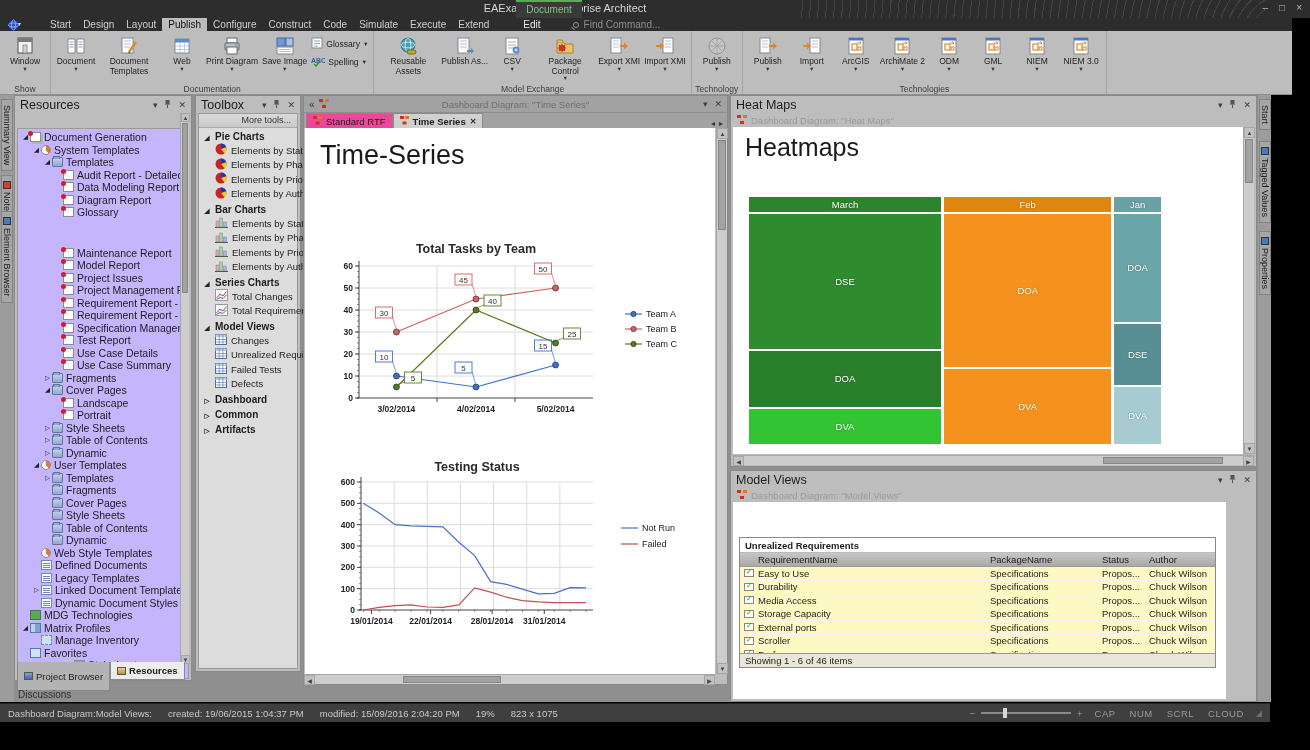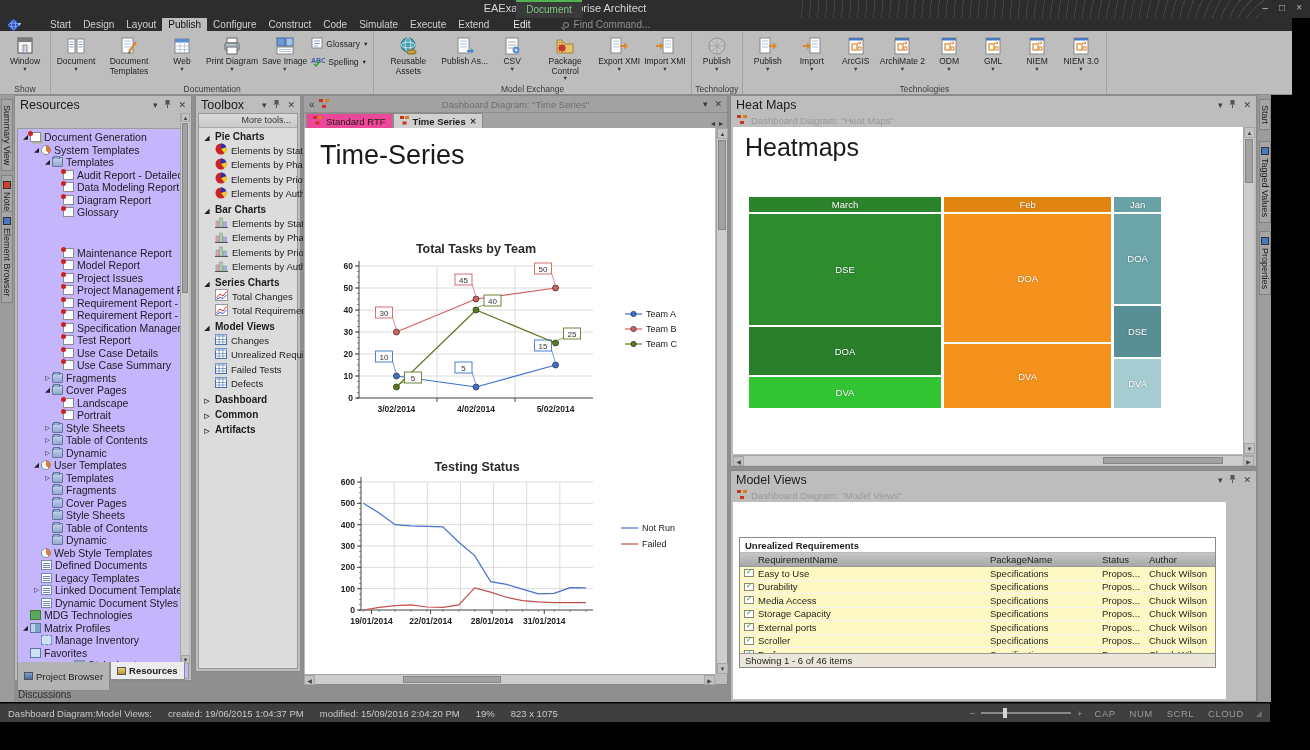--- a/index.html
+++ b/index.html
@@ -101,21 +101,21 @@
 
 
 .vsb{position:absolute;width:11px;background:#cdcdcd;border-left:1px solid #a6a6a6}
 .hsb{position:absolute;height:10px;background:#cdcdcd;border-top:1px solid #a6a6a6}
 .sbarr{position:absolute;font-size:6px;color:#444;width:11px;height:11px;line-height:11px;text-align:center;background:#c2c2c2;border:1px solid #a6a6a6}
 .sbthumb{position:absolute;background:#a2a2a2;border:1px solid #868686}
 
 
 #hmheading{position:absolute;left:12px;top:6px;font-size:25px;color:#1a1a1a}
 #hmtitle{position:absolute;left:16px;width:412px;top:55px;text-align:center;font-size:12.5px;font-weight:bold;color:#2a2a2a}
-#treemap{position:absolute;left:16px;top:70px;width:412px;height:211px;display:flex;gap:3px;background:#fff}
+#treemap{position:absolute;left:16px;top:70px;width:412px;height:247px;display:flex;gap:3px;background:#fff}
 .tmcol{display:flex;flex-direction:column;gap:2px}
 .tmhead{height:15px;flex:none;display:flex;align-items:center;justify-content:center;color:#fff;font-size:9.5px;text-shadow:0 0 2px rgba(0,0,0,.35)}
 .tmcell{display:flex;align-items:center;justify-content:center;color:#fff;font-size:9.5px;text-shadow:0 0 2px rgba(0,0,0,.35)}
 
 
 #mvwhite{position:absolute;left:2px;top:31px;right:30px;bottom:2px;background:#fff}
 #mvtable{position:absolute;left:6px;top:35px;right:10px;height:131px;border:1px solid #8a8a8a;background:#fff;overflow:hidden;font-size:9.5px;color:#1e1e1e}
 #mvtitle{height:15px;line-height:15px;padding:0 5px;font-weight:bold;border-bottom:1px solid #bbb}
 #mvhead{display:flex;height:14px;align-items:center;background:linear-gradient(#c6c6c6,#a9a9a9);border-bottom:1px solid #999;color:#222}
 .mvrow{display:flex;height:13.5px;align-items:center;background:#fef9c3;border-bottom:1px solid #f3f3f3}
@@ -166,21 +166,21 @@
       <div class="rtab">Start</div>
       <div class="rtab">Design</div>
       <div class="rtab">Layout</div>
       <div class="rtab active">Publish</div>
       <div class="rtab">Configure</div>
       <div class="rtab">Construct</div>
       <div class="rtab">Code</div>
       <div class="rtab">Simulate</div>
       <div class="rtab">Execute</div>
       <div class="rtab">Extend</div>
-      <div class="rtab ctx" style="margin-left: 12px;">Edit</div>
+      <div class="rtab ctx" style="margin-left: 22px;">Edit</div>
     </div>
   <div id="findcmd">
     <span class="lens"></span>
     <span>Find Command...</span>
   </div>
 </div>
 
 <div id="ribbon">
     <div class="rgroup">
       <div class="rbtn">

